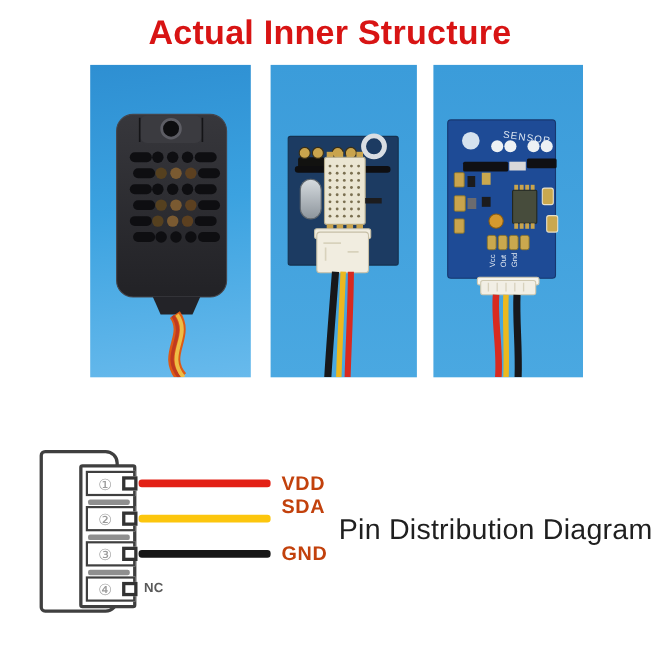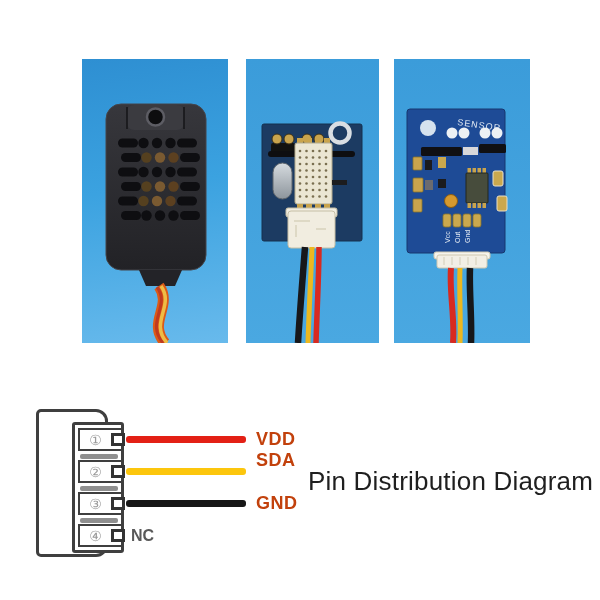--- a/index.html
+++ b/index.html
@@ -28,30 +28,31 @@
   .pin-cell .num{font-size:14px;line-height:1;color:#9a9a9a;margin-right:10px;}
   .cell1{top:428px;} .cell2{top:460px;} .cell3{top:492px;} .cell4{top:524px;}
   .slot-bar{left:80px;width:38px;height:5px;background:#8f8f8f;border-radius:2px;}
   .bar1{top:453.5px;} .bar2{top:485.5px;} .bar3{top:517.5px;}
   .pin-square{left:111px;width:14px;height:13px;border:3px solid #333;background:#fff;}
   .sq1{top:433px;} .sq2{top:465px;} .sq3{top:497px;} .sq4{top:529px;}
   .wire{left:126px;width:120px;height:7px;border-radius:3px;}
   .w1{top:436px;} .w2{top:468px;} .w3{top:500px;}
   .wire-label{font-size:18px;font-weight:bold;color:#c2410c;letter-spacing:0.5px;left:256px;}
   .l1{top:429px;} .l2{top:450px;} .l3{top:493px;}
-  .nc-label{left:131px;top:527px;font-size:16px;font-weight:bold;color:#595959;}
+  .nc-label{left:131px;top:527px;font-size:12px;font-weight:bold;color:#595959;}
 
   .caption{position:absolute;left:308px;top:466px;width:292px;
            font-size:26px;color:#1f1f1f;letter-spacing:0.2px;}
 </style>
 </head>
 <body>
 
 <div class="stage">
 
+  <div class="title" style="color: rgb(216, 20, 20);">Actual Inner Structure</div>
 
   <div class="photo photo1">
     <svg viewBox="0 0 146 284">
       <defs>
         <linearGradient id="bodyGrad" x1="0" y1="0" x2="0" y2="1">
           <stop offset="0" stop-color="#37373c"></stop>
             <stop offset="1" stop-color="#222226"></stop>
         </linearGradient>
         <g id="rowA">
           <rect x="36" y="-4.5" width="20" height="9" rx="4.5" fill="#0e0e11"></rect>

